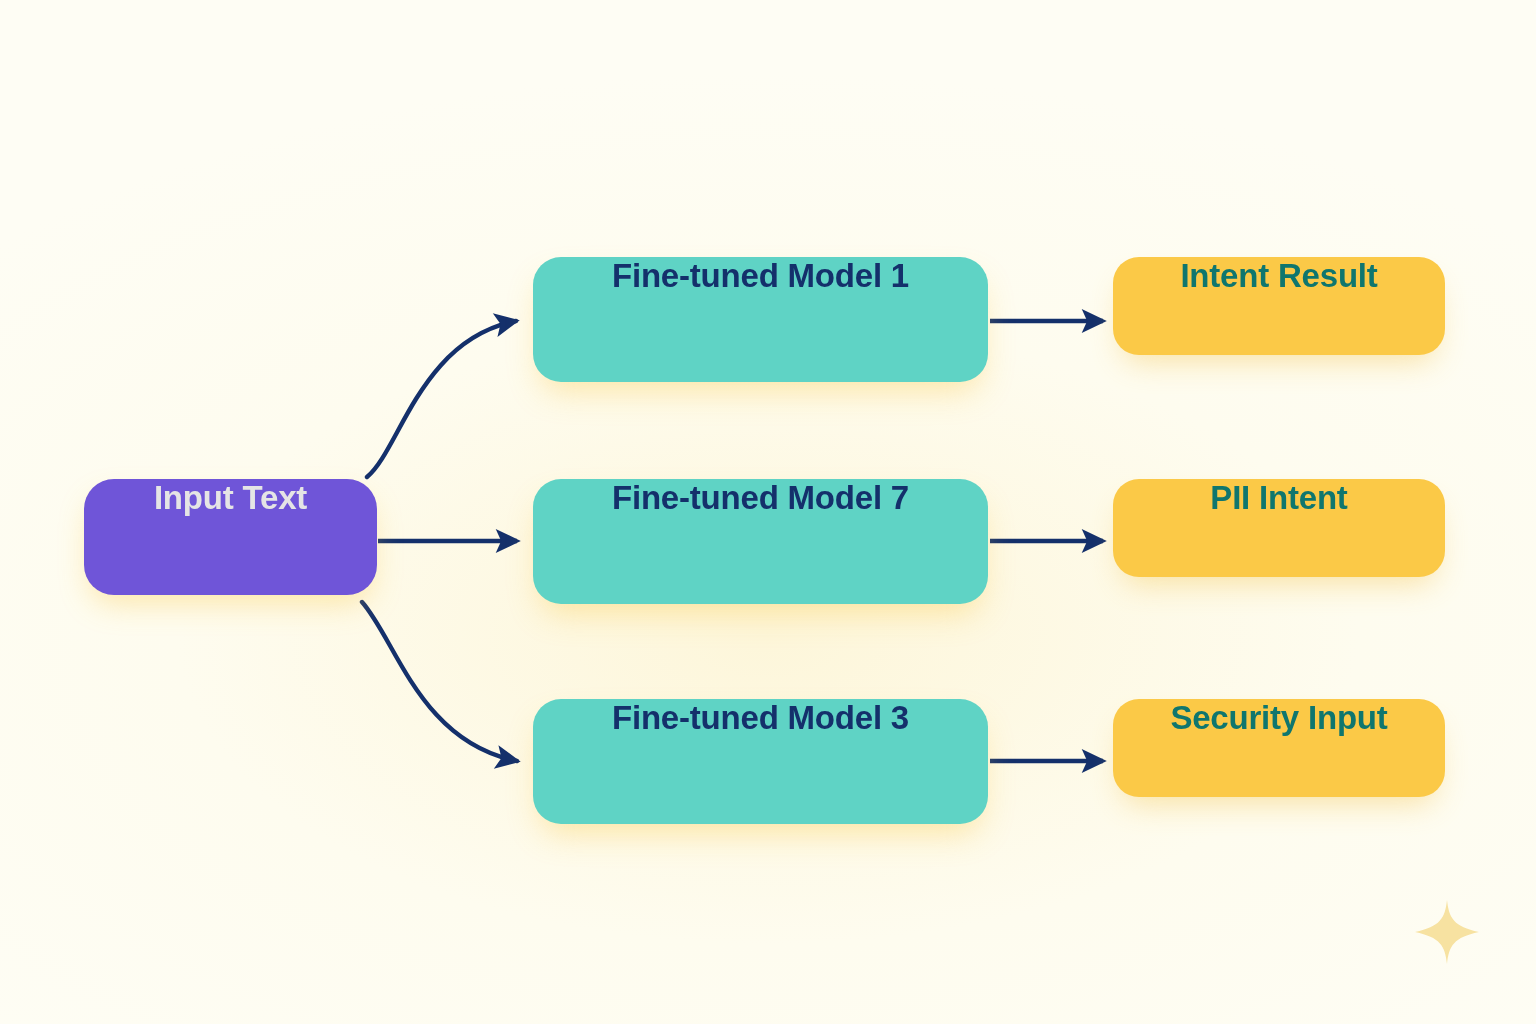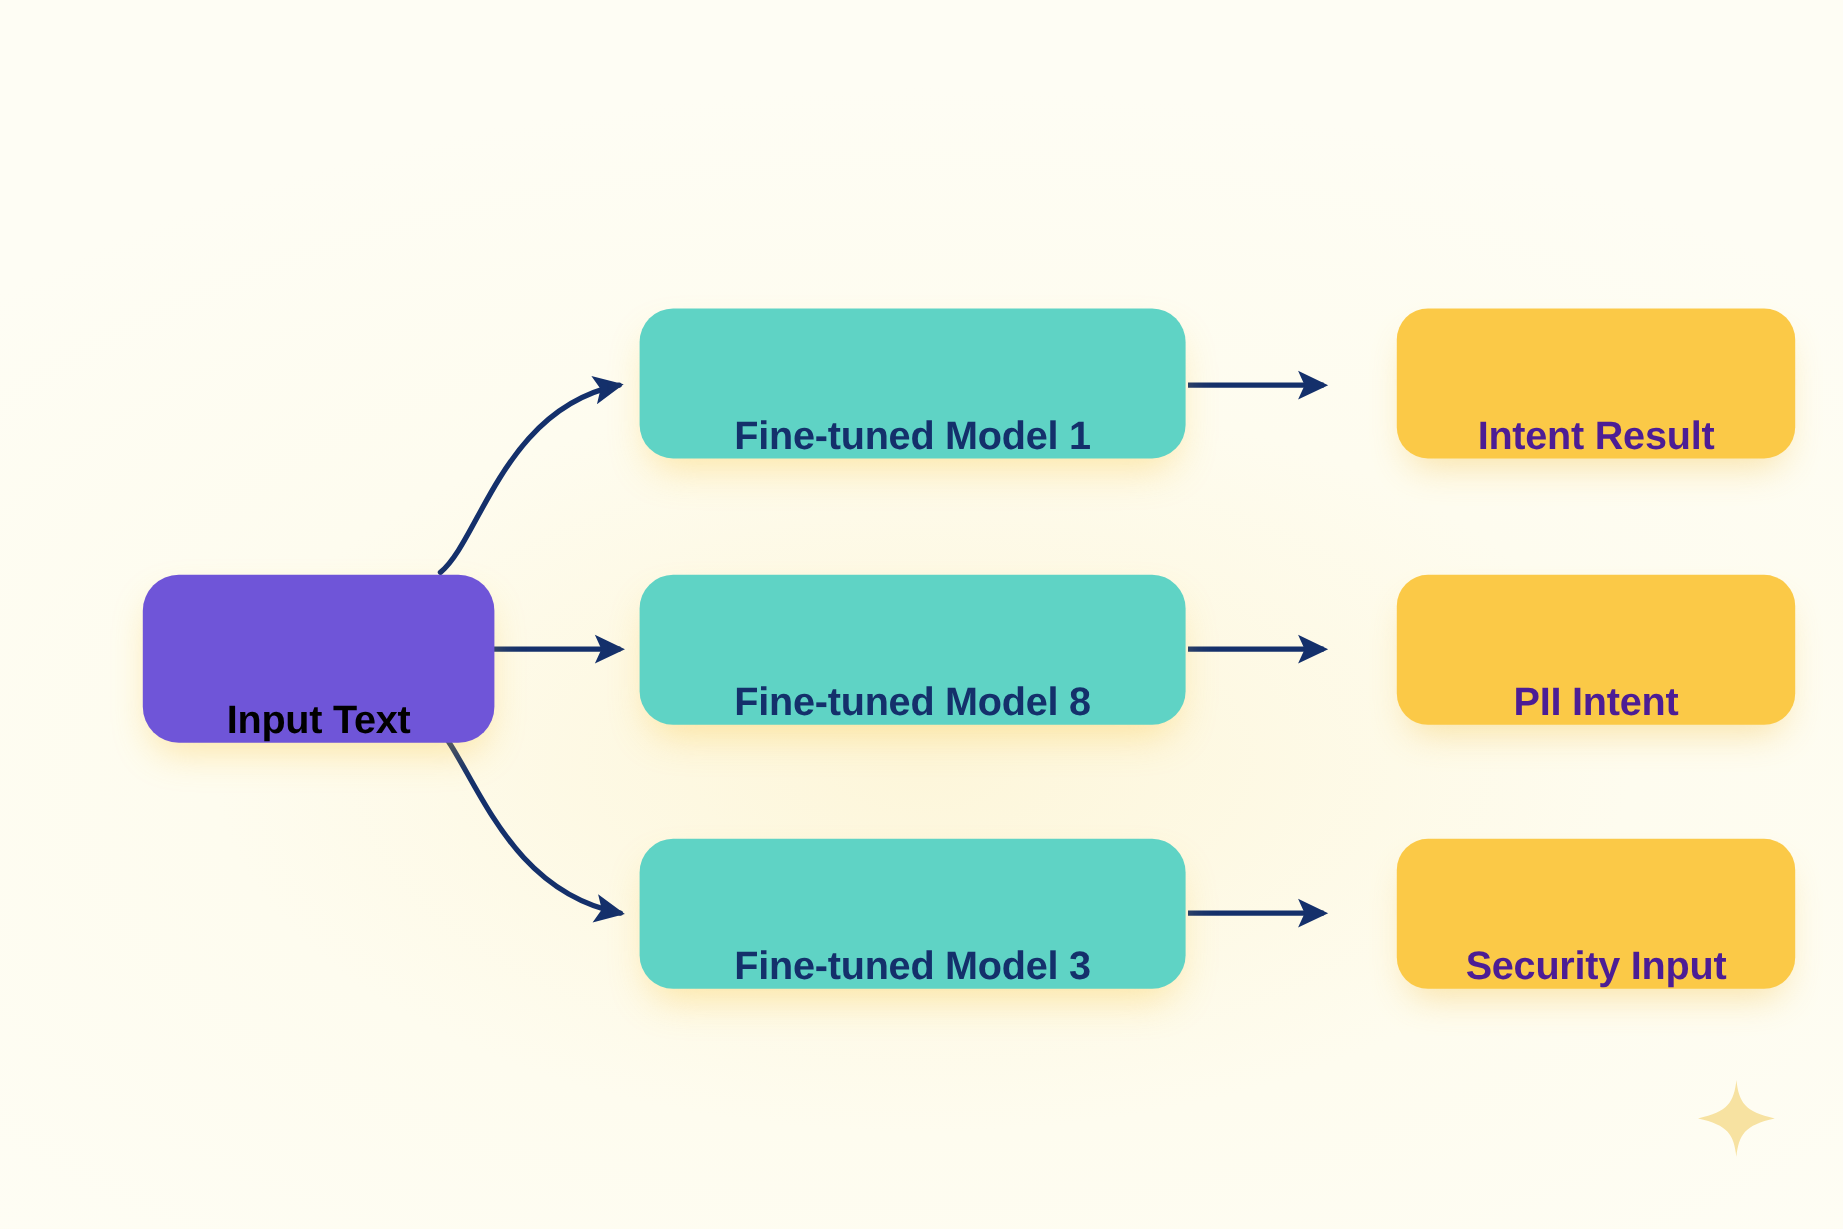--- a/index.html
+++ b/index.html
@@ -12,48 +12,47 @@
   }
   #canvas {
     position:absolute; left:0; top:0; width:1536px; height:1024px;
     background:
       radial-gradient(ellipse 70% 55% at 50% 62%, #FDF6DA 0%, #FEFCEF 55%, #FEFDF4 100%),
       linear-gradient(180deg,#FEFDF4 0%,#FEFCEE 100%);
   }
   #edges { position:absolute; left:0; top:0; width:1536px; height:1024px; }
   .node {
     position:absolute;
-    display:flex; align-items:flex-end; justify-content:center;
+    display:flex; align-items:flex-start; justify-content:center;
     border-radius:26px;
     text-align:center;
     line-height:1.15;
     letter-spacing:-0.2px;
   }
   .node-label { display:block; white-space:nowrap; }
   .node-input {
-    left:84px; top:479px; width:293px; height:140px;
+    left:84px; top:479px; width:293px; height:116px;
     background:#6F55D8;
-    color:#000000;
+    color:#e5e5e5;
     font-size:33px; font-weight:bold;
     border-radius:30px;
     box-shadow:0 14px 30px -6px rgba(250,201,67,0.40);
-    margin-left:35px;
   }
   .node-model {
     left:533px; width:455px; height:125px;
     background:#5FD3C5;
     color:#14306B;
     font-size:33px; font-weight:bold;
     border-radius:28px;
     box-shadow:0 16px 32px -8px rgba(250,201,67,0.42);
   }
   .node-result {
-    left:1164px; width:332px; height:125px;
+    left:1113px; width:332px; height:98px;
     background:#FBC947;
-    color:#4c1d95;
+    color:#0f766e;
     font-size:33px; font-weight:bold;
     border-radius:26px;
     box-shadow:0 16px 30px -10px rgba(244,196,70,0.45);
   }
   .row-1 { top:257px; }
   .row-2 { top:479px; }
   .row-3 { top:699px; }
   .sparkle {
     position:absolute; left:1413px; top:898px; width:68px; height:68px;
   }
@@ -84,21 +83,21 @@
 </svg>
 
 <div class="node node-input">
   <span class="node-label">Input Text</span>
 </div>
 
 <div class="node node-model row-1">
   <span class="node-label">Fine-tuned Model 1</span>
 </div>
 <div class="node node-model row-2">
-  <span class="node-label">Fine-tuned Model 8</span>
+  <span class="node-label">Fine-tuned Model 7</span>
 </div>
 <div class="node node-model row-3">
   <span class="node-label">Fine-tuned Model 3</span>
 </div>
 
 <div class="node node-result row-1">
   <span class="node-label">Intent Result</span>
 </div>
 <div class="node node-result row-2">
   <span class="node-label">PII Intent</span>

